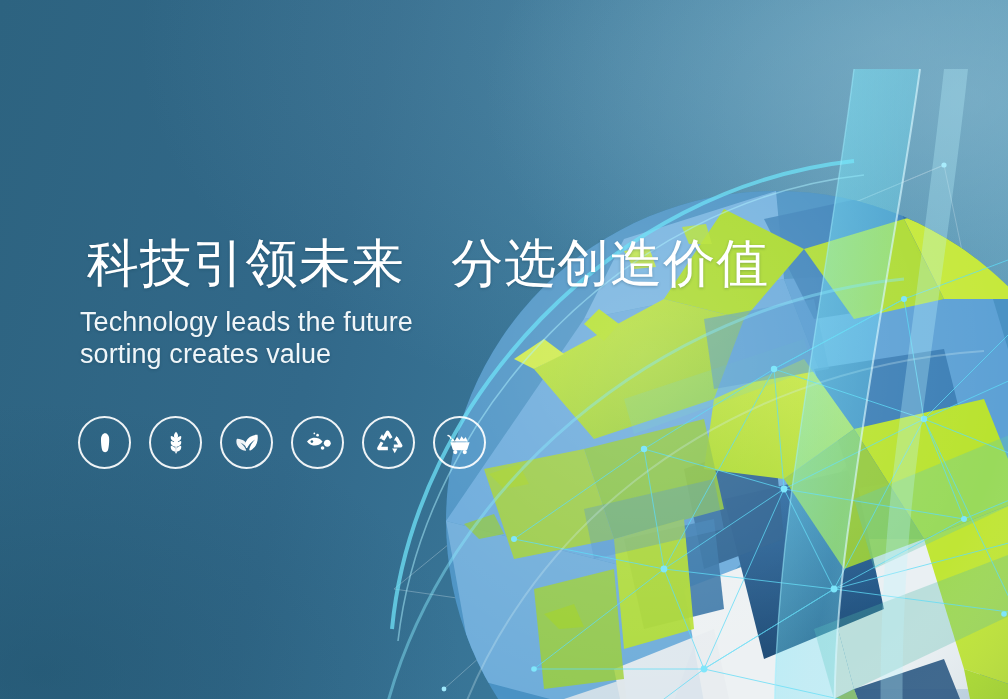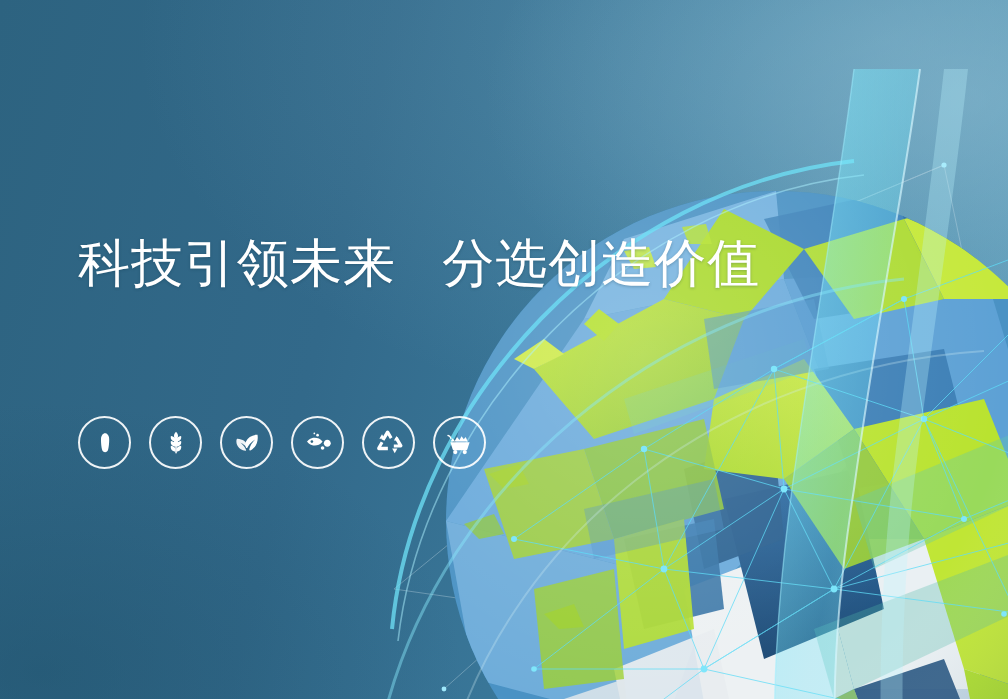--- a/index.html
+++ b/index.html
@@ -55,20 +55,21 @@
   }
   .headline {
     color: #ffffff;
     font-size: 52px;
     line-height: 1.06;
     font-weight: 400;
     letter-spacing: 1px;
     white-space: pre;
     margin: 0;
     text-shadow: 0 1px 3px rgba(10,45,65,0.28);
+    text-align: center;
   }
   .subline {
     margin: 16px 0 0 2px;
     color: #f0f6f9;
     font-size: 27px;
     line-height: 1.18;
     font-weight: 400;
     letter-spacing: 0.1px;
     text-shadow: 0 1px 3px rgba(10,45,65,0.25);
   }
@@ -279,20 +280,24 @@
       </g>
       <g>
         <path d="M560 0 C 548 110, 530 240, 512 380 C 498 490, 494 600, 498 700
                  L 520 700 C 516 600, 520 492, 534 382 C 552 242, 572 112, 584 0 Z" fill="#bdf6ff" opacity="0.30"></path>
       </g>
     </svg>
   </div>
 
   <div class="copy">
     <h1 class="headline">科技引领未来   分选创造价值</h1>
+    <div class="subline">
+      <span>Technology leads the future</span>
+      <span>sorting creates value</span>
+    </div>
   </div>
 
   <div class="icon-row">
 
     <div class="icon-badge">
       <svg viewBox="0 0 32 32">
         <path d="M17.6 5.2c2.1 1.0 3.2 3.4 3.2 6.6 0 4.6-0.5 9.0-1.2 11.6-0.5 1.9-1.9 3.1-3.5 3.1s-3.0-1.2-3.5-3.1c-0.7-2.6-1.2-7.0-1.2-11.6 0-3.3 1.2-5.8 3.4-6.7 0.6-0.3 1.3-0.3 1.9 0.1z"></path>
         <path d="M13.0 8.4c0.9-1.9 2.3-3.1 3.9-3.3 0.5-0.1 0.9 0.4 0.7 0.9-0.5 1.4-1.6 2.5-3.1 3.1-0.9 0.4-1.9-0.1-1.5-0.7z" opacity="0.85"></path>
       </svg>
     </div>

